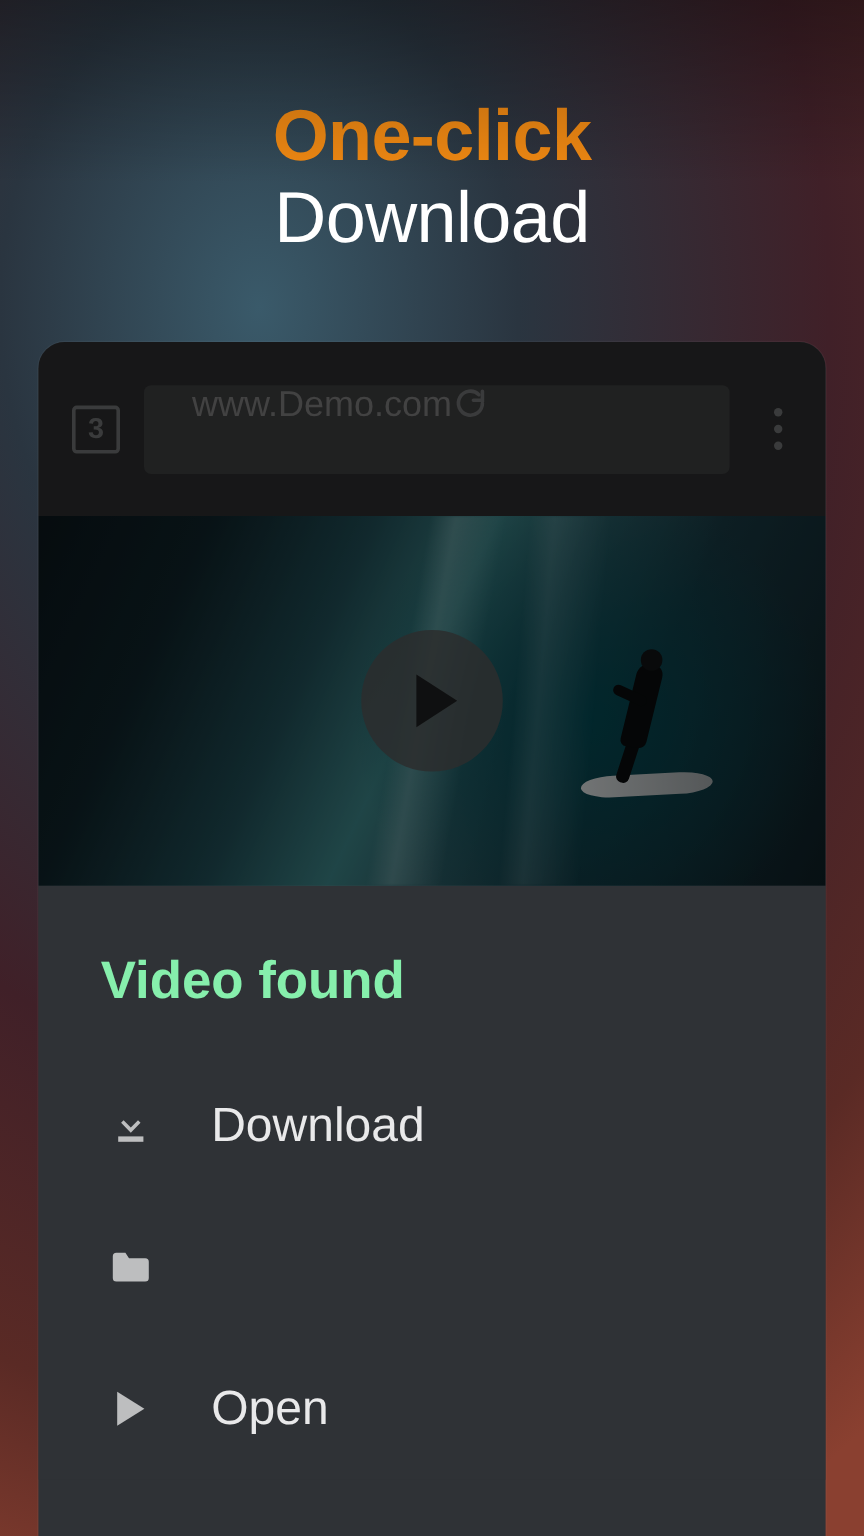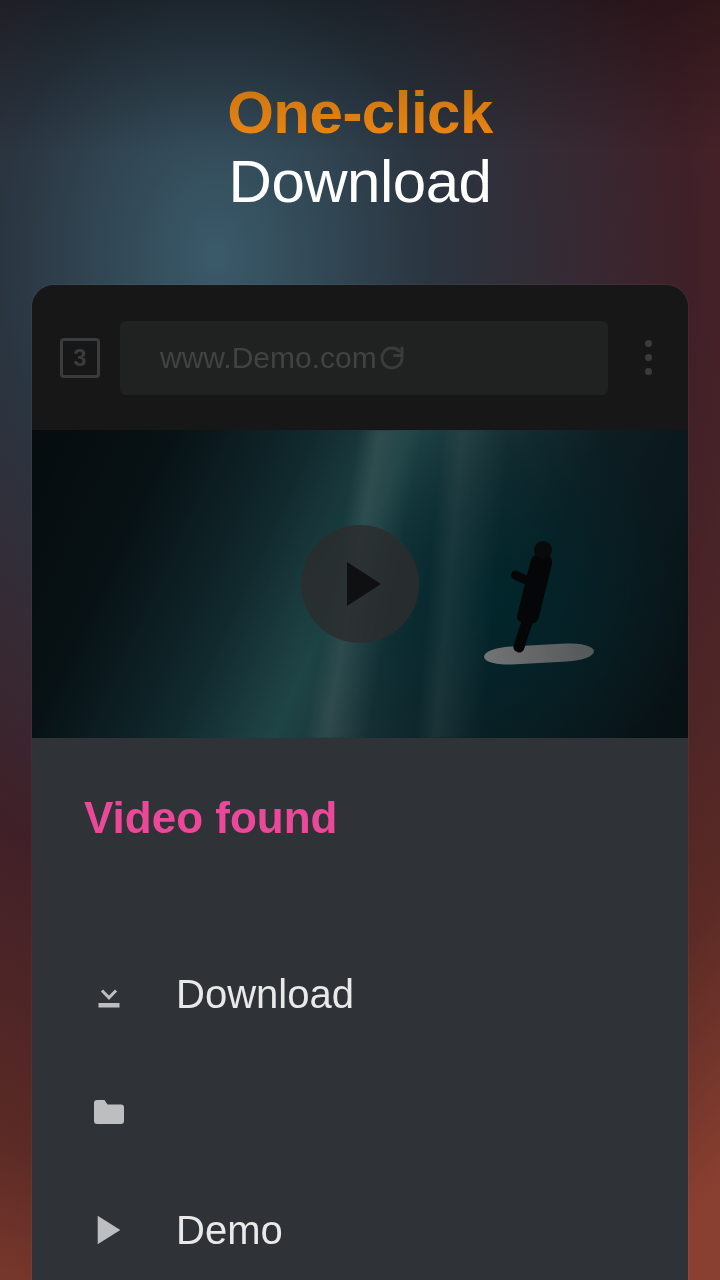--- a/index.html
+++ b/index.html
@@ -53,21 +53,21 @@
     font-size: 24px;
     display: flex; align-items: center; justify-content: center;
     flex-shrink: 0;
   }
   .addr {
     flex: 1;
     height: 74px;
     background: #3b3c3d;
     border-radius: 6px;
     display: flex;
-    align-items: center;
+    align-items: flex-start;
     padding: 0 22px 0 40px;
     color: #787878;
     font-size: 30px;
   }
   .addr span { flex: 1; }
   .reload svg { width: 30px; height: 30px; display:block; }
   .kebab { width: 40px; display: flex; flex-direction: column; align-items: center; gap: 7px; }
   .kebab i { width: 7px; height: 7px; background: #6b6c6d; border-radius: 50%; display:block; }
 
   
@@ -126,24 +126,24 @@
     border-top: 22px solid transparent;
     border-bottom: 22px solid transparent;
   }
 
   
   .menu {
     padding: 55px 50px 0 52px;
     background:#2f3236;
   }
   .menu h2 {
-    color: #ec4899;
+    color: #86efac;
     font-size: 44px;
     font-weight: 700;
-    margin-bottom: 92px;
+    margin-bottom: 36px;
   }
   .mi {
     display: flex;
     align-items: center;
     gap: 42px;
     font-size: 40px;
     color: #e9e9ea;
     height: 118px;
   }
   .ic { width: 50px; display:flex; justify-content:center; }
@@ -217,17 +217,17 @@
         </svg>
       </span>
     </div>
 
     <div class="mi">
       <span class="ic">
         <svg width="30" height="34" viewBox="0 0 20 24" fill="#bdbebf">
           <path d="M2 2l16 10L2 22V2z"></path>
         </svg>
       </span>
-      <span>Demo</span>
+      <span>Open</span>
     </div>
   </div>
 
 </div>
 
 </body></html>

